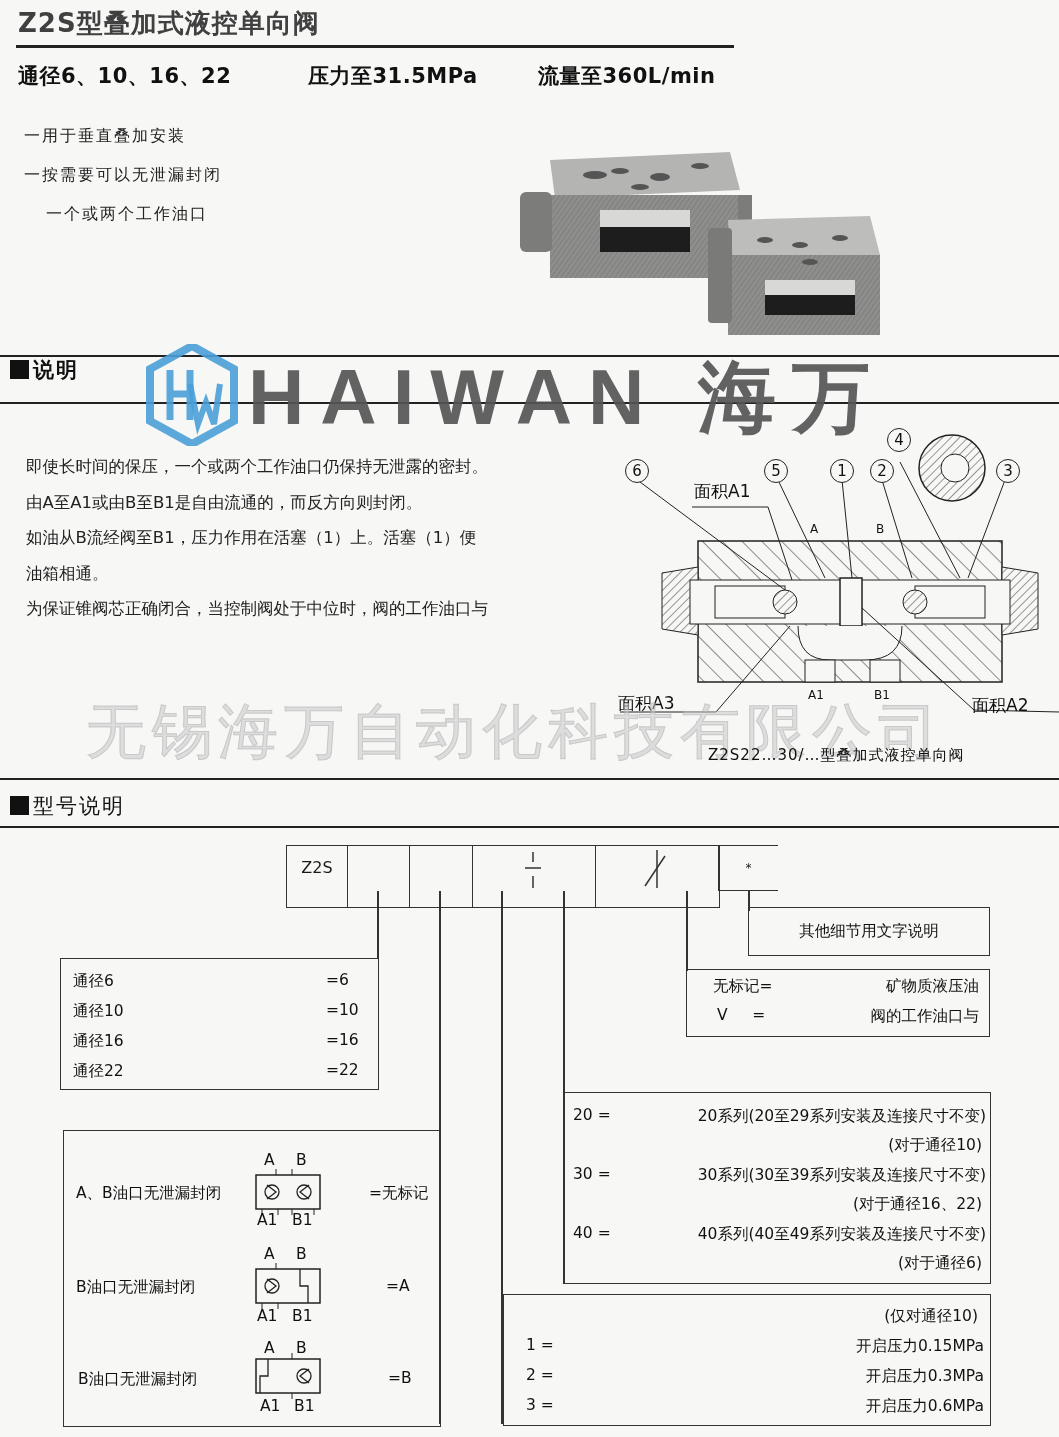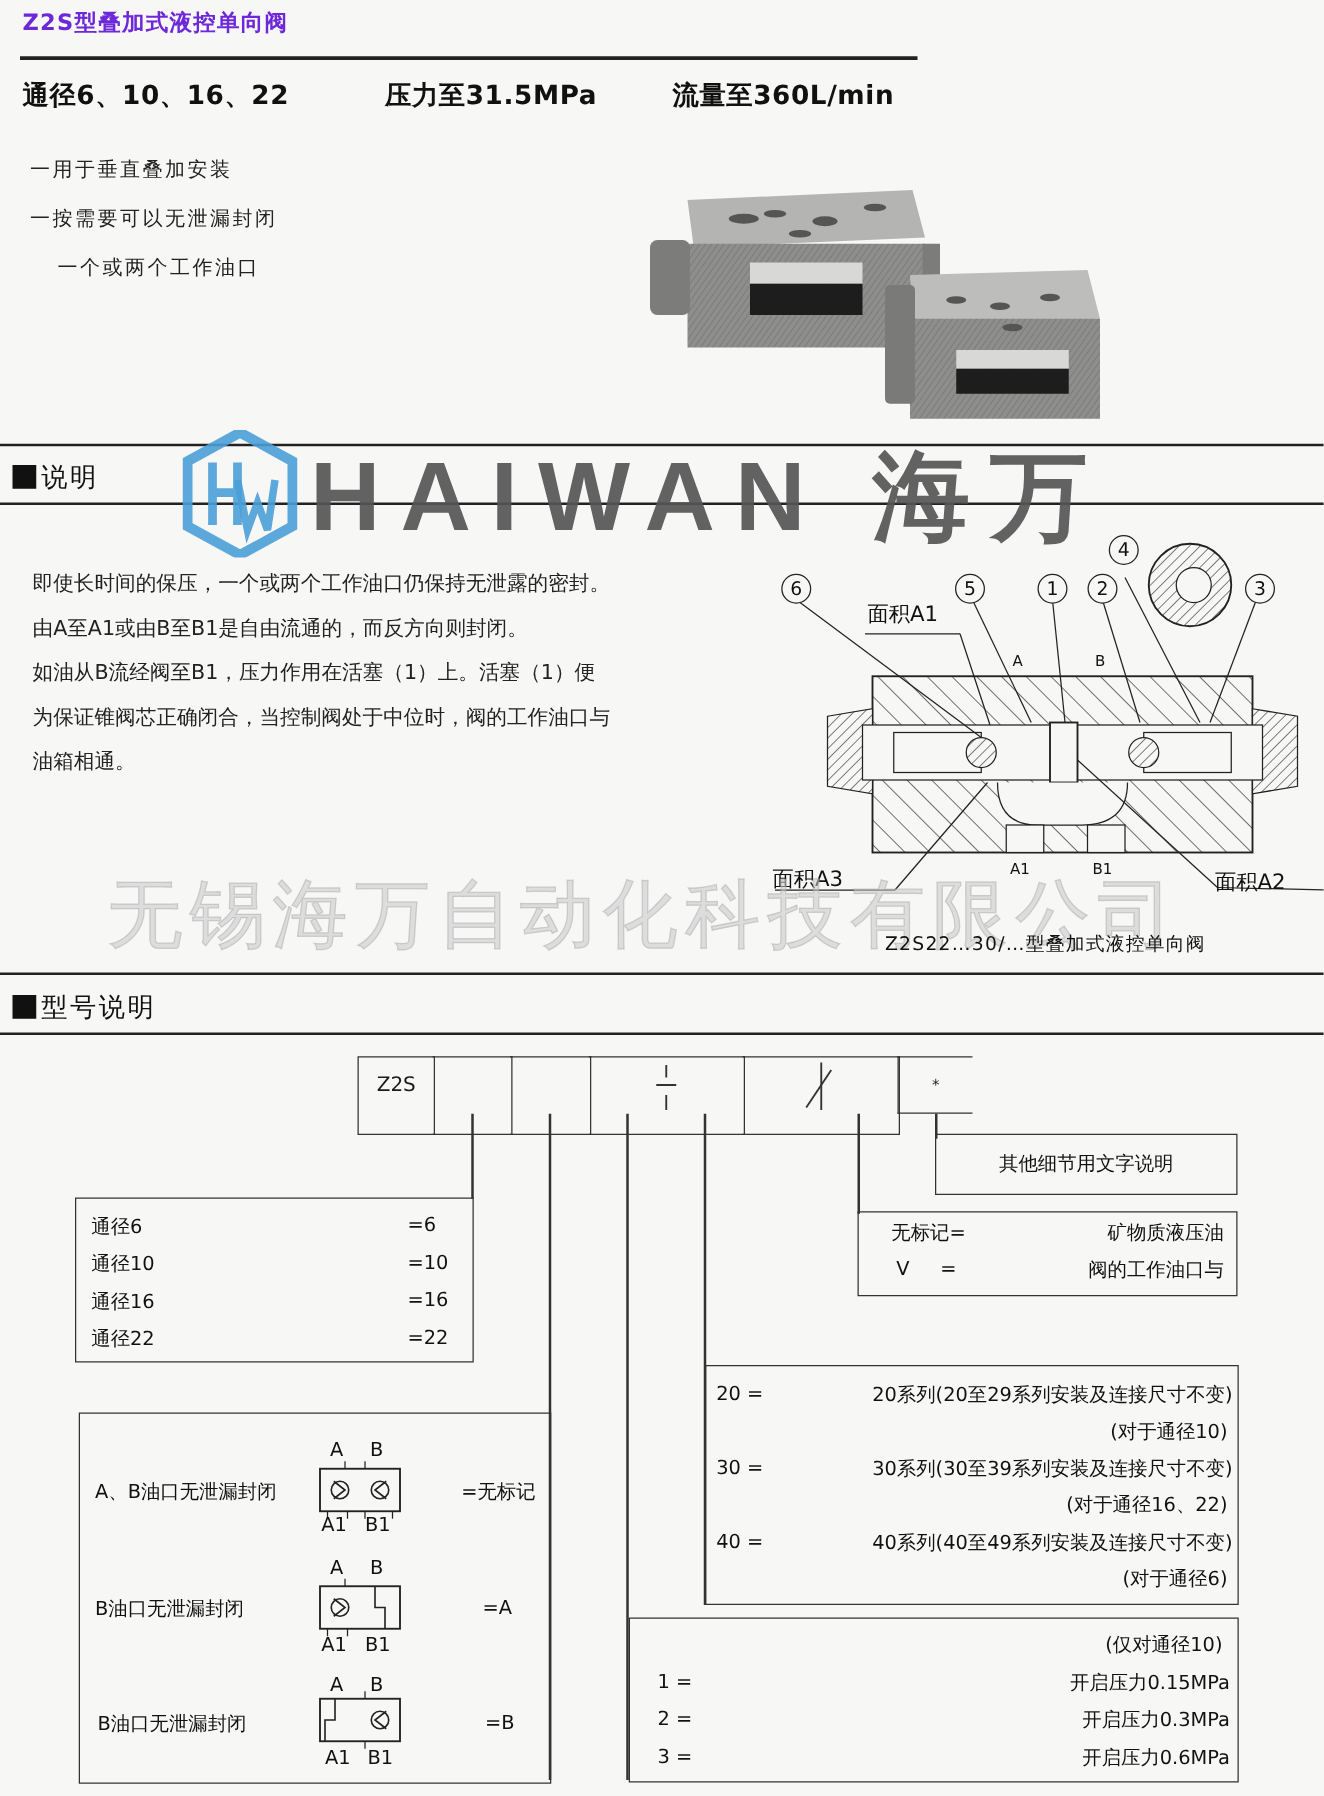--- a/index.html
+++ b/index.html
@@ -4,21 +4,21 @@
 <style>
   html, body { margin: 0; padding: 0; }
   body {
     width: 1059px; height: 1437px; position: relative; overflow: hidden;
     background: #f7f7f6;
     font-family: "DejaVu Sans", "Liberation Sans", sans-serif;
     color: #1a1a1a;
   }
   .abs { position: absolute; }
   .title {
-    left: 18px; top: 6px; font-size: 18px; font-weight: bold; letter-spacing: 1px; color: #6d28d9;
+    left: 18px; top: 6px; font-size: 26px; font-weight: bold; letter-spacing: 1px; color: #404040;
   }
   .title-rule { left: 16px; top: 45px; width: 718px; height: 3px; background: #222; }
   .spec { top: 62px; font-size: 21px; font-weight: bold; color: #111; letter-spacing: 0.5px; }
   .feature { left: 24px; font-size: 16px; color: #222; letter-spacing: 2px; }
   .section-rule { left: 0; width: 1059px; height: 2px; background: #222; }
   .section-head { left: 10px; font-size: 21px; color: #111; letter-spacing: 2px; }
   .section-head .sq { display: inline-block; width: 19px; height: 19px; background: #111; vertical-align: -2px; margin-right: 4px; }
   .desc { left: 26px; font-size: 16.5px; color: #222; line-height: 35.5px; }
   .watermark-logo { left: 146px; top: 344px; }
   .watermark-text {
@@ -79,36 +79,36 @@
   <rect x="198" y="88" width="24" height="95" rx="4" fill="#7a7a78"></rect>
   <ellipse cx="255" cy="100" rx="8" ry="3" fill="#555"></ellipse>
   <ellipse cx="290" cy="105" rx="8" ry="3" fill="#555"></ellipse>
   <ellipse cx="330" cy="98" rx="8" ry="3" fill="#555"></ellipse>
   <ellipse cx="300" cy="122" rx="8" ry="3" fill="#555"></ellipse>
   <rect x="255" y="140" width="90" height="15" fill="#d8d8d6"></rect>
   <rect x="255" y="155" width="90" height="20" fill="#1d1d1d"></rect>
 </svg>
 
 <div class="abs section-rule" style="top:355px;"></div>
-<div class="abs section-head" style="top:368px;"><span class="sq"></span><span>说明</span></div>
+<div class="abs section-head" style="top:356px;font-weight:bold;"><span class="sq"></span><span>说明</span></div>
 <div class="abs section-rule" style="top:402px;"></div>
 
 <svg class="abs watermark-logo" width="92" height="102" viewBox="0 0 92 102">
   <polygon points="46,2 88,25 88,77 46,100 4,77 4,25" fill="none" stroke="#4a9fd8" stroke-width="8" opacity="0.9"></polygon>
   <path d="M24,26 L24,76 M24,50 L44,50 M44,26 L44,76" stroke="#4a9fd8" stroke-width="7" fill="none" opacity="0.9"></path>
   <path d="M44,40 L52,80 L60,58 L68,80 L74,40" stroke="#4a9fd8" stroke-width="6" fill="none" opacity="0.9"></path>
 </svg>
 <div class="abs watermark-text">HAIWAN 海万</div>
 
 <div class="abs desc" style="top:449px;">
   <div>即使长时间的保压，一个或两个工作油口仍保持无泄露的密封。</div>
   <div>由A至A1或由B至B1是自由流通的，而反方向则封闭。</div>
   <div>如油从B流经阀至B1，压力作用在活塞（1）上。活塞（1）便</div>
+  <div>油箱相通。</div>
   <div>为保证锥阀芯正确闭合，当控制阀处于中位时，阀的工作油口与</div>
-  <div>油箱相通。</div>
 </div>
 
 <svg class="abs" style="left:620px; top:420px;" width="439" height="300">
   <defs>
     <pattern id="hatch" width="14" height="14" patternUnits="userSpaceOnUse" patternTransform="rotate(-45)">
       <rect width="14" height="14" fill="#f7f7f6"></rect>
       <line x1="0" y1="0" x2="0" y2="14" stroke="#333" stroke-width="1.1"></line>
     </pattern>
     <pattern id="hatch2" width="6" height="6" patternUnits="userSpaceOnUse" patternTransform="rotate(45)">
       <rect width="6" height="6" fill="#f7f7f6"></rect>

